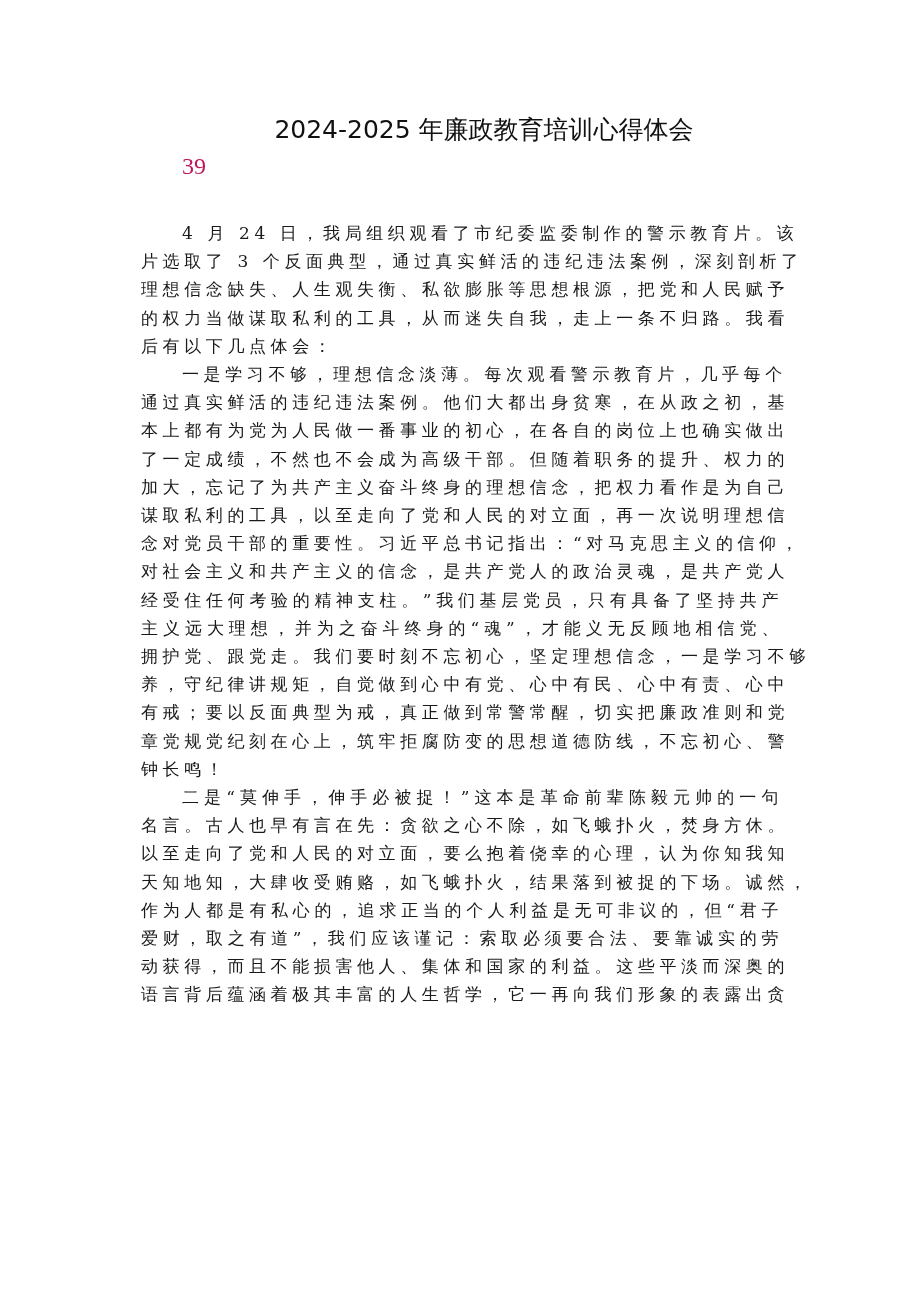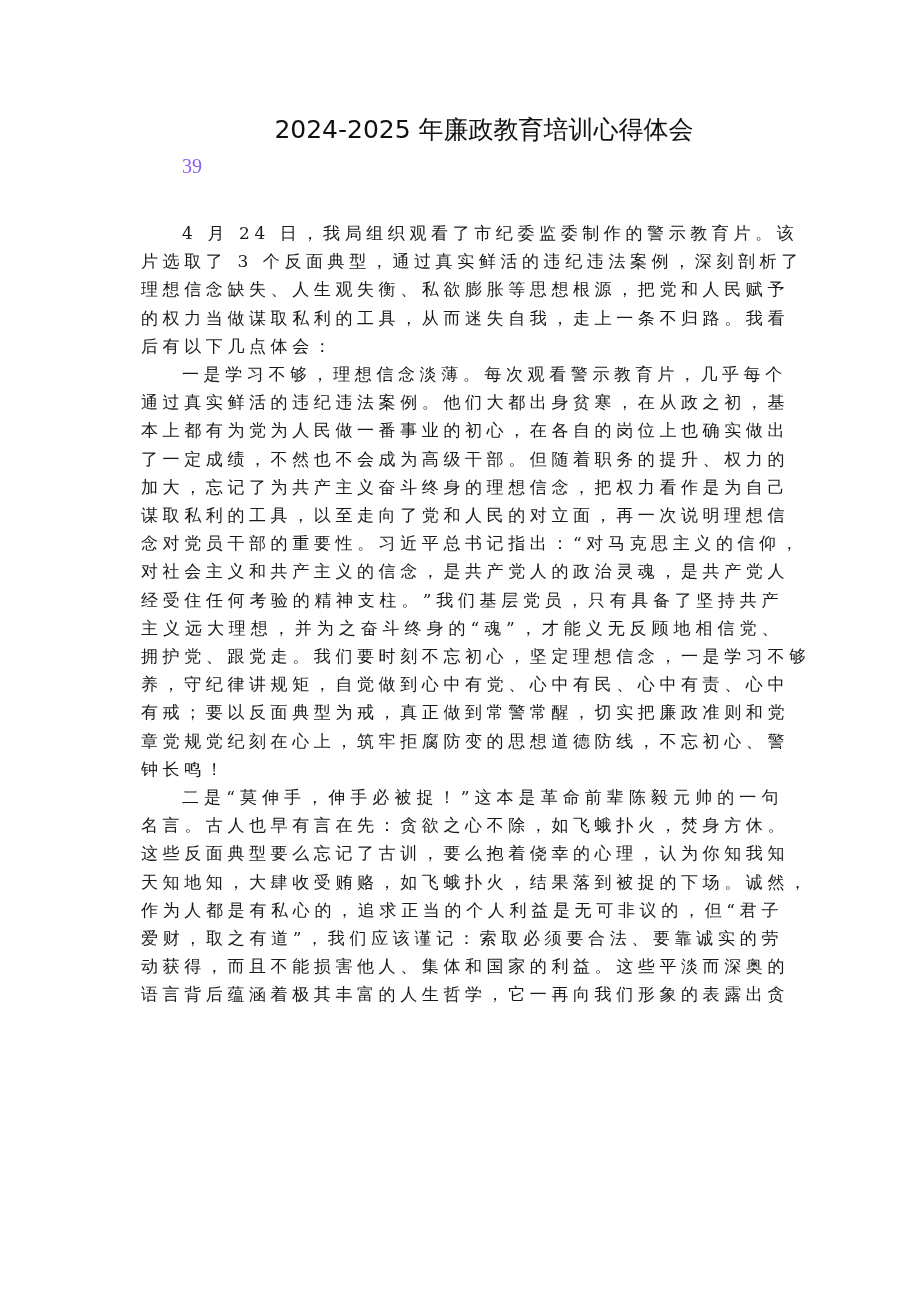--- a/index.html
+++ b/index.html
@@ -7,21 +7,21 @@
   .page { position: absolute; left: 0; top: 0; width: 920px; height: 1302px; background: #ffffff; }
   .title {
     position: absolute; left: 0; width: 920px; top: 112px;
     text-align: center; padding-left: 48px; box-sizing: border-box;
     font-family: "DejaVu Sans", "Liberation Sans", sans-serif;
     font-size: 25px; color: #111; letter-spacing: 0px; line-height: 36px;
   }
   .pagenum {
     position: absolute; left: 182px; top: 152px;
     font-family: "Liberation Serif", "DejaVu Serif", serif;
-    font-size: 20px; color: #8b5cf6; line-height: 28px;
+    font-size: 24px; color: #be185d; line-height: 28px;
   }
   .body {
     position: absolute; left: 141px; top: 219px; width: 642px;
     font-family: "DejaVu Serif", "Liberation Serif", serif;
     font-size: 17px; color: #1a1a1a;
     line-height: 28.2px; letter-spacing: 4.6px;
     text-align: justify;
   }
   .line { display: block; white-space: nowrap; text-align: justify; text-align-last: justify; }
   .line.last { text-align-last: left; }
@@ -57,21 +57,21 @@
       <span class="line">拥护党、跟党走。我们要时刻不忘初心，坚定理想信念，一是学习不够</span>
       <span class="line">养，守纪律讲规矩，自觉做到心中有党、心中有民、心中有责、心中</span>
       <span class="line">有戒；要以反面典型为戒，真正做到常警常醒，切实把廉政准则和党</span>
       <span class="line">章党规党纪刻在心上，筑牢拒腐防变的思想道德防线，不忘初心、警</span>
       <span class="line last">钟长鸣！</span>
     </div>
 
     <div>
       <span class="line" style="padding-left:41px;">二是“莫伸手，伸手必被捉！”这本是革命前辈陈毅元帅的一句</span>
       <span class="line">名言。古人也早有言在先：贪欲之心不除，如飞蛾扑火，焚身方休。</span>
-      <span class="line">这些反面典型要么忘记了古训，要么抱着侥幸的心理，认为你知我知</span>
+      <span class="line">以至走向了党和人民的对立面，要么抱着侥幸的心理，认为你知我知</span>
       <span class="line">天知地知，大肆收受贿赂，如飞蛾扑火，结果落到被捉的下场。诚然，</span>
       <span class="line">作为人都是有私心的，追求正当的个人利益是无可非议的，但“君子</span>
       <span class="line">爱财，取之有道”，我们应该谨记：索取必须要合法、要靠诚实的劳</span>
       <span class="line">动获得，而且不能损害他人、集体和国家的利益。这些平淡而深奥的</span>
       <span class="line">语言背后蕴涵着极其丰富的人生哲学，它一再向我们形象的表露出贪</span>
     </div>
   </div>
 </div>
 
 </body></html>

